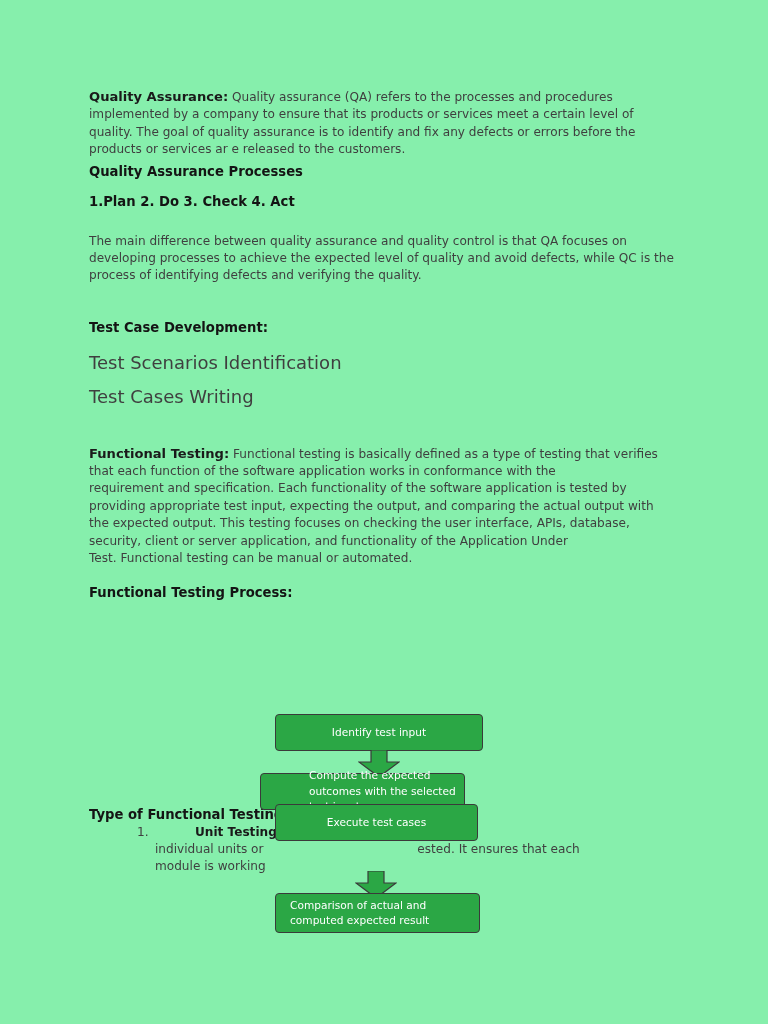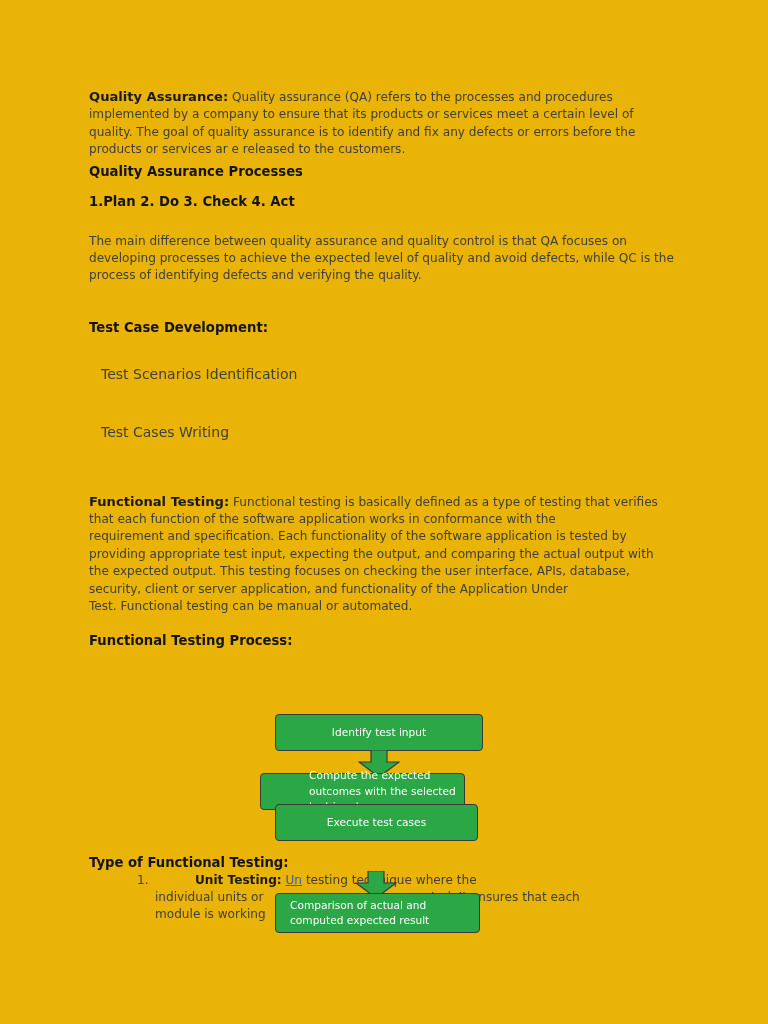--- a/index.html
+++ b/index.html
@@ -14,21 +14,21 @@
     font-family: "DejaVu Sans", sans-serif;
     color: #3b3b3b;
     overflow: hidden;
   }
 
   .page {
     position: absolute;
     left: 0; top: 0;
     width: 768px;
     height: 1024px;
-    background: #eab308;
+    background: #86efac;
   }
 
   .content {
     position: absolute;
     left: 89px;
     top: 88px;
     width: 586px;
   }
 
   p.body-par {
@@ -64,22 +64,22 @@
     color: #1f3864;
     line-height: 17px;
   }
 
   .spacer-22 { height: 22px; }
   .spacer-17 { height: 17px; }
   .spacer-30 { height: 30px; }
   .spacer-12 { height: 12px; }
 
   .plain-line {
-    margin: 12px;
-    font-size: 14px;
+    margin: 0;
+    font-size: 18px;
     line-height: 17.4px;
     color: #3f3f3f;
   }
 
   .list-block {
     margin: 0;
     padding: 0;
     list-style: none;
     font-size: 12.1px;
     line-height: 17.4px;

